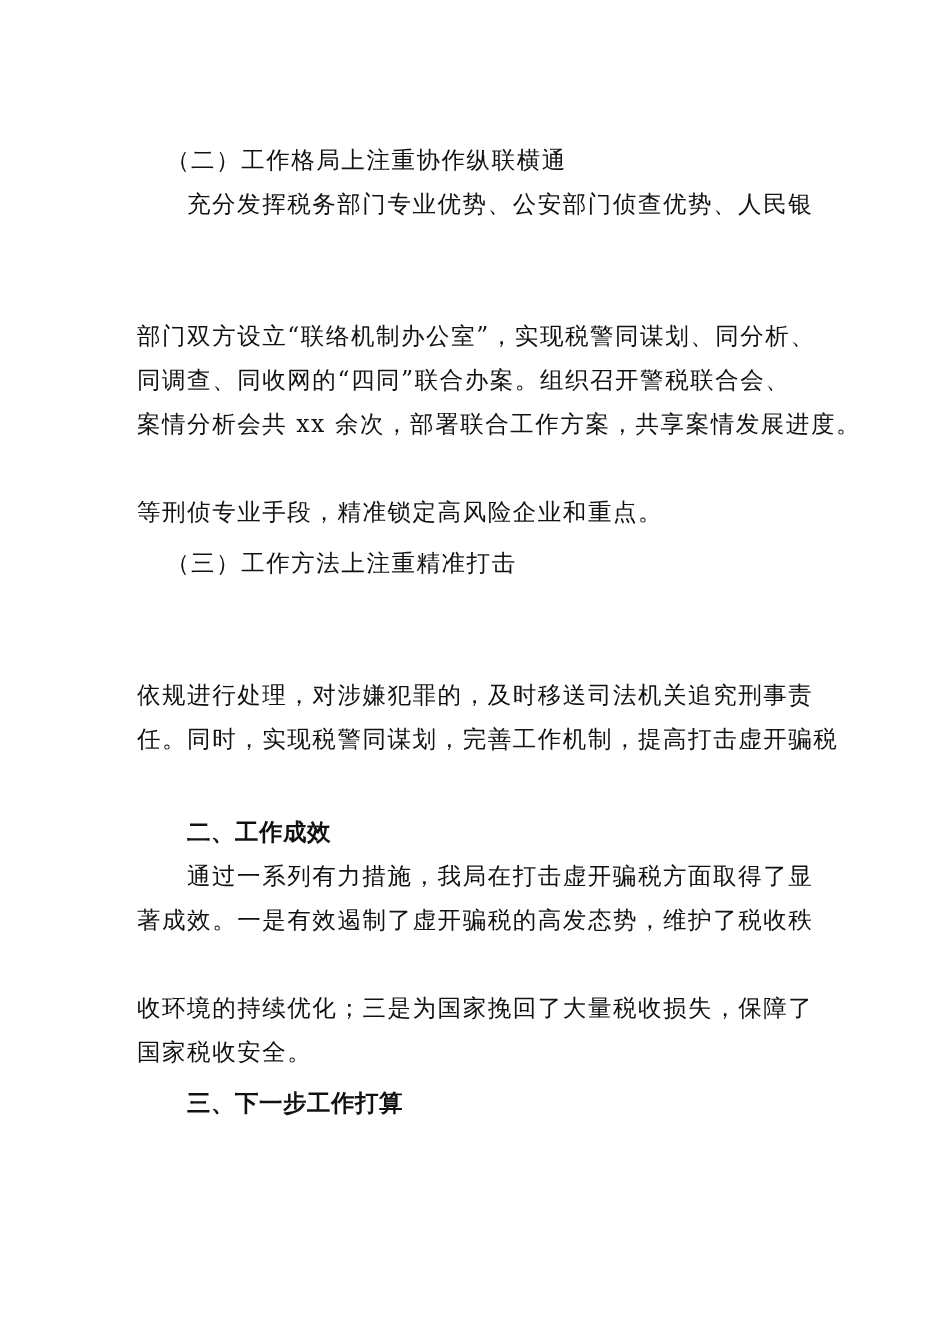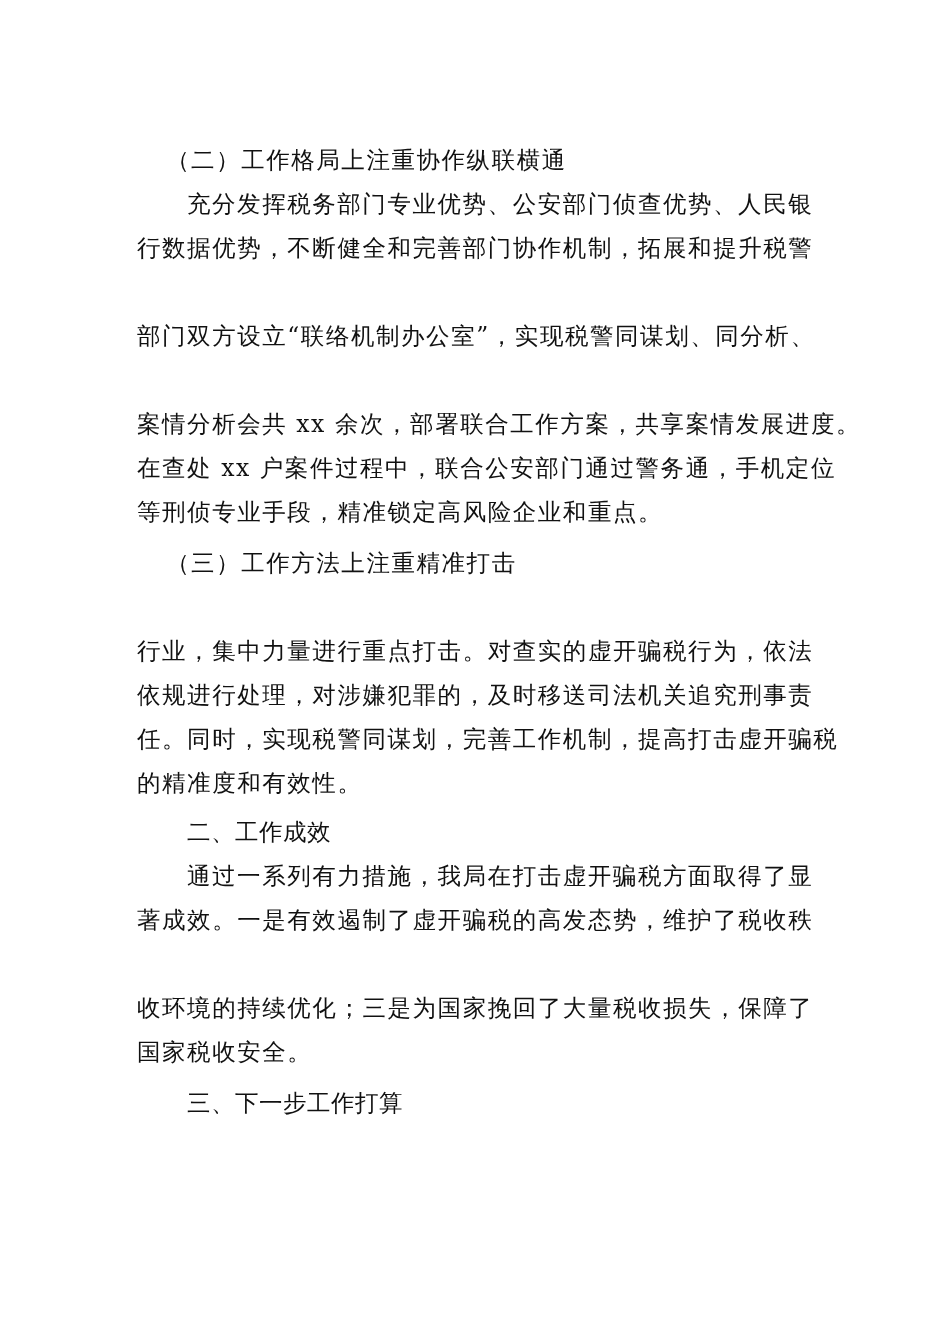--- a/index.html
+++ b/index.html
@@ -1,40 +1,37 @@
 <!DOCTYPE html>
 <html><head>
 <meta charset="utf-8">
 <style>
   html, body { margin: 0; padding: 0; background: #ffffff; }
   body { width: 950px; height: 1344px; position: relative; overflow: hidden; font-family: "DejaVu Serif", "Liberation Serif", serif; color: #111; }
   .page { position: absolute; left: 16px; top: 0; width: 950px; height: 1156px; background: #fff; }
   .line { position: absolute; left: 121px; font-size: 23.5px; letter-spacing: 1.55px; white-space: nowrap; line-height: 30px; font-weight: 400; }
   .indent { left: 171px; }
   .h-sub { left: 150px; }
-  .h-main { left: 171px; font-family: "DejaVu Sans", "Liberation Sans", sans-serif; font-weight: 400; letter-spacing: 0.5px; }
+  .h-main { left: 171px; font-family: "DejaVu Sans", "Liberation Sans", sans-serif; font-weight: 700; letter-spacing: 0.5px; }
 </style>
 </head>
 <body>
 
 <div class="page">
 
   <div class="line h-sub" style="top:145px">（二）工作格局上注重协作纵联横通</div>
   <div class="line indent" style="top:189px">充分发挥税务部门专业优势、公安部门侦查优势、人民银</div>
-  <div class="line" style="top:233px">行数据优势，不断健全和完善部门协作机制，拓展和提升税警</div>
   <div class="line" style="top:321px">部门双方设立“联络机制办公室”，实现税警同谋划、同分析、</div>
+  <div class="line" style="top:365px">同调查、同收网的“四同”联合办案。组织召开警税联合会、</div>
   <div class="line" style="top:409px">案情分析会共 xx 余次，部署联合工作方案，共享案情发展进度。</div>
-  <div class="line" style="top:453px">在查处 xx 户案件过程中，联合公安部门通过警务通，手机定位</div>
   <div class="line" style="top:497px">等刑侦专业手段，精准锁定高风险企业和重点。</div>
 
   <div class="line h-sub" style="top:548px">（三）工作方法上注重精准打击</div>
-  <div class="line" style="top:636px">行业，集中力量进行重点打击。对查实的虚开骗税行为，依法</div>
   <div class="line" style="top:680px">依规进行处理，对涉嫌犯罪的，及时移送司法机关追究刑事责</div>
   <div class="line" style="top:724px">任。同时，实现税警同谋划，完善工作机制，提高打击虚开骗税</div>
-  <div class="line" style="top:768px">的精准度和有效性。</div>
 
   <div class="line h-main" style="top:817px">二、工作成效</div>
   <div class="line indent" style="top:861px">通过一系列有力措施，我局在打击虚开骗税方面取得了显</div>
   <div class="line" style="top:905px">著成效。一是有效遏制了虚开骗税的高发态势，维护了税收秩</div>
   <div class="line" style="top:993px">收环境的持续优化；三是为国家挽回了大量税收损失，保障了</div>
   <div class="line" style="top:1037px">国家税收安全。</div>
 
   <div class="line h-main" style="top:1088px">三、下一步工作打算</div>
 
 </div>

